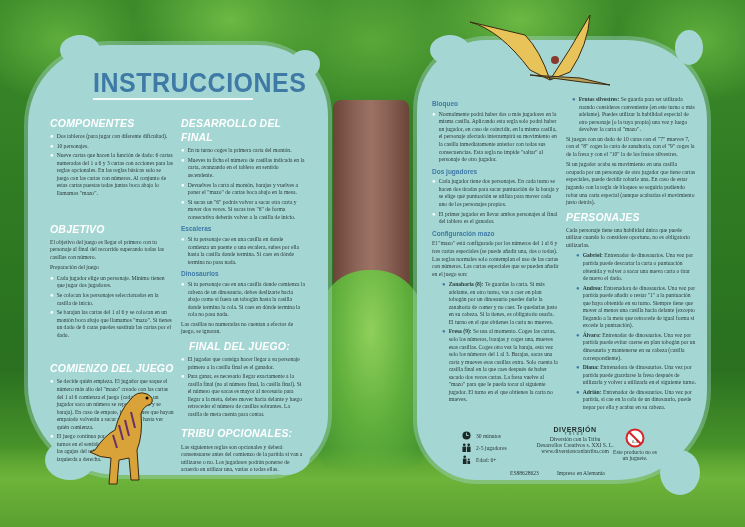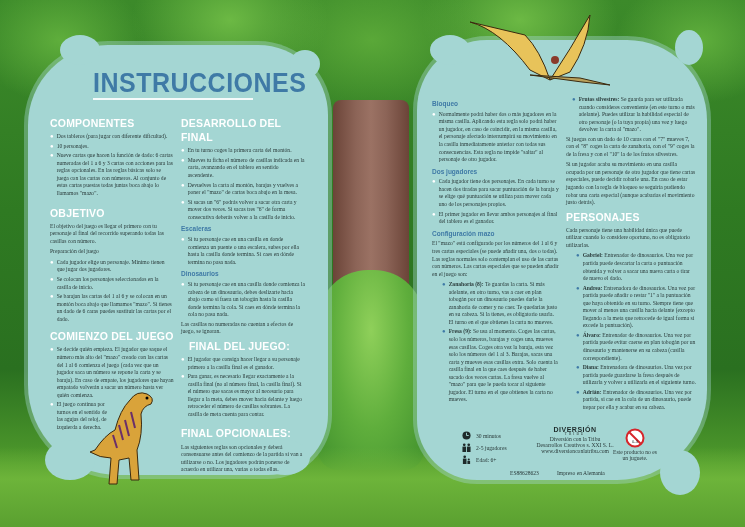--- a/index.html
+++ b/index.html
@@ -47,21 +47,21 @@
       font-size: 25px; color: #3f7aa6; letter-spacing: 0.5px;
       transform: scaleY(1.12); transform-origin: left top;
     }
     .title-rule {
       position: absolute; left: 93px; top: 98px; width: 160px; height: 2px;
       background: #ffffff; opacity: 0.9;
     }
     .col { position: absolute; color: #2a3a3a; font-size: 5.6px; line-height: 1.35; }
     .h2 {
       font-family: "Liberation Sans", sans-serif; font-weight: bold;
-      color: #ffffff; font-size: 10.5px; letter-spacing: 0.2px; margin: 0 0 3px 0;
+      color: #ffffff; font-size: 10.5px; letter-spacing: 0.2px; margin: 0 0 3px 0; font-style: italic;
     }
     .h3 {
       font-family: "Liberation Sans", sans-serif; font-weight: bold;
       color: #3f7aa6; font-size: 6.5px; margin: 4px 0 2px 0;
     }
     .p { margin: 0 0 3px 0; }
     .li { display: flex; gap: 3px; margin: 0 0 2px 0; }
     .li .b { flex: 0 0 auto; color: #ffffff; font-size: 6px; line-height: 1.2; }
     .li.blue .b { color: #3f7aa6; }
     .li.indent { margin-left: 10px; }
@@ -112,37 +112,37 @@
     </div>
   <div class="li">
       <span class="b">●</span>
       <span>10 personajes.</span>
     </div>
   <div class="li">
       <span class="b">●</span>
       <span>Nueve cartas que hacen la función de dado: 6 cartas numeradas del 1 a 6 y 3 cartas con acciones para las reglas opcionales. En las reglas básicas solo se juega con las cartas con números. Al conjunto de estas cartas puestas todas juntas boca abajo lo llamamos "mazo".</span>
     </div>
 
-  <div class="h2" style="margin-top:8px;">OBJETIVO</div>
+  <div class="h2" style="margin-top:24px;">OBJETIVO</div>
   <div class="p">El objetivo del juego es llegar el primero con tu personaje al final del recorrido superando todas las casillas con número.</div>
   <div class="p">Preparación del juego</div>
   <div class="li">
       <span class="b">●</span>
       <span>Cada jugador elige un personaje. Mínimo tienen que jugar dos jugadores.</span>
     </div>
   <div class="li">
       <span class="b">●</span>
       <span>Se colocan los personajes seleccionados en la casilla de inicio.</span>
     </div>
   <div class="li">
       <span class="b">●</span>
       <span>Se barajan las cartas del 1 al 6 y se colocan en un montón boca abajo que llamamos "mazo". Si tienes un dado de 6 caras puedes sustituir las cartas por el dado.</span>
     </div>
 
-  <div class="h2" style="margin-top:6px;">COMIENZO DEL JUEGO</div>
+  <div class="h2" style="margin-top:22px;">COMIENZO DEL JUEGO</div>
   <div class="li">
       <span class="b">●</span>
       <span>Se decide quién empieza. El jugador que saque el número más alto del "mazo" creado con las cartas del 1 al 6 comienza el juego (cada vez que un jugador saca un número se repone la carta y se baraja). En caso de empate, los jugadores que hayan empatado volverán a sacar un número hasta ver quién comienza.</span>
     </div>
   <div class="li" style="width:60px;">
       <span class="b">●</span>
       <span>El juego continua por turnos en el sentido de las agujas del reloj, de izquierda a derecha.</span>
     </div>
 </div>
 
@@ -186,21 +186,21 @@
   <div class="h2" style="padding-left:8px;">FINAL DEL JUEGO:</div>
   <div class="li">
       <span class="b">●</span>
       <span>El jugador que consiga hacer llegar a su personaje primero a la casilla final es el ganador.</span>
     </div>
   <div class="li">
       <span class="b">●</span>
       <span>Para ganar, es necesario llegar exactamente a la casilla final (no al número final, la casilla final). Si el número que sacas es mayor al necesario para llegar a la meta, debes mover hacia delante y luego retroceder el número de casillas sobrantes. La casilla de meta cuenta para contar.</span>
     </div>
 
-  <div class="h2" style="margin-top:8px;">FINAL OPCIONALES:</div>
+  <div class="h2" style="margin-top:8px;">TRIBU OPCIONALES:</div>
   <div class="p">Las siguientes reglas son opcionales y deberá consensuarse antes del comienzo de la partida si van a utilizarse o no. Los jugadores podrán ponerse de acuerdo en utilizar una, varias o todas ellas.</div>
 </div>
 
 <svg class="ptero" viewBox="0 0 160 80">
   <path d="M0 12 Q30 20 60 60 L80 70 Q70 40 55 25 Z" fill="#e8c35a" stroke="#3a2a10" stroke-width="1"></path>
   <path d="M80 70 Q100 40 120 5 Q118 35 100 62 Z" fill="#e8c35a" stroke="#3a2a10" stroke-width="1"></path>
   <path d="M60 65 L110 68 L140 75 L112 72 Z" fill="#b9a05a" stroke="#3a2a10" stroke-width="1"></path>
   <circle cx="85" cy="50" r="4" fill="#8a3a2a"></circle>
 </svg>
 

